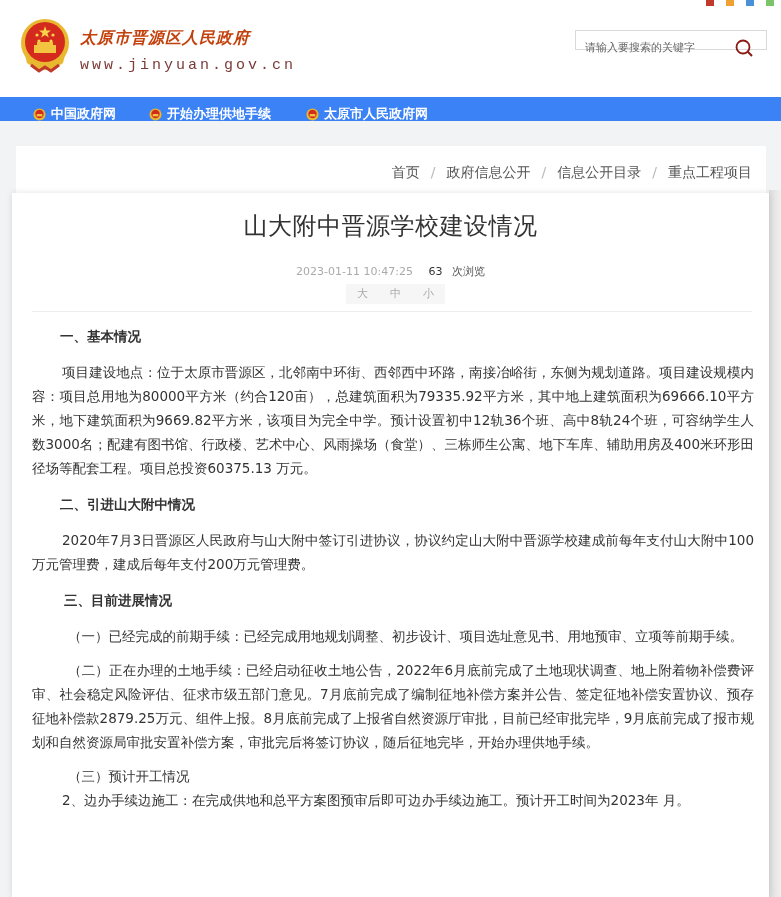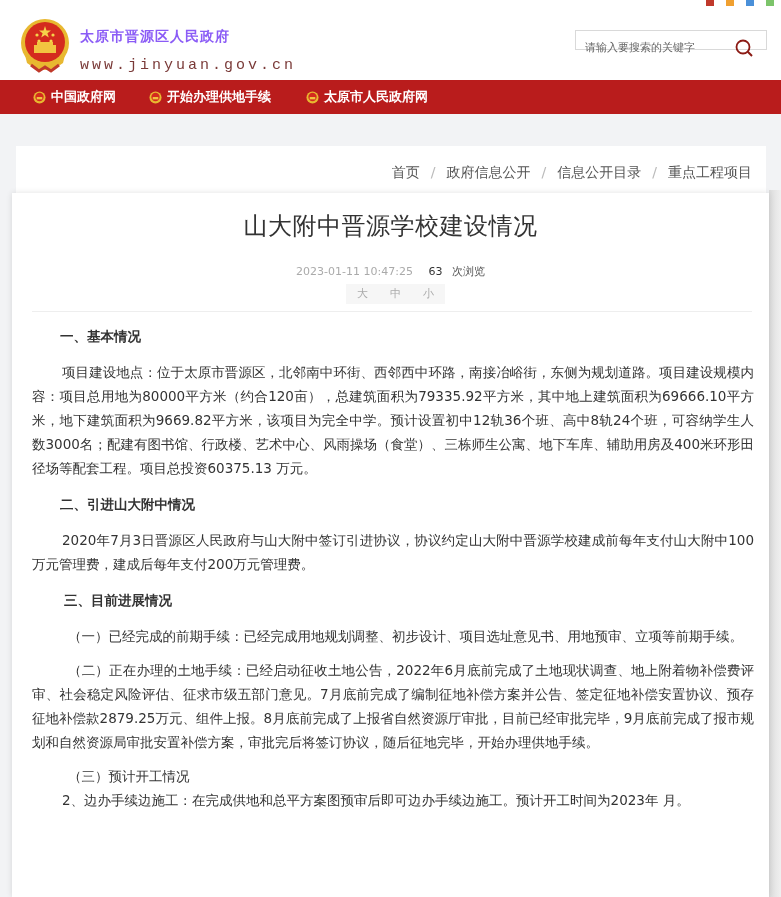--- a/index.html
+++ b/index.html
@@ -14,22 +14,23 @@
   .header {
     position: absolute; left: 0; top: 0; width: 781px; height: 97px;
     background: #ffffff;
   }
   .emblem {
     position: absolute; left: 17px; top: 17px; width: 56px; height: 58px;
   }
   .site-title {
     position: absolute; left: 80px; top: 28px;
     font-family: "DejaVu Serif", "Liberation Serif", serif;
-    font-weight: bold; font-size: 14px; color: #8b5cf6; letter-spacing: 1px;
+    font-weight: bold; font-size: 16px; color: #c2410c; letter-spacing: 1px;
     white-space: nowrap;
+    font-style: italic;
   }
   .site-url {
     position: absolute; left: 80px; top: 57px;
     font-family: "Liberation Mono", "DejaVu Sans Mono", monospace;
     font-size: 15px; color: #7a3a38; letter-spacing: 3px;
   }
   .color-dots { position: absolute; left: 706px; top: 0; display: flex; gap: 12px; }
   .color-dots span { width: 8px; height: 6px; display: block; }
   .search-box {
     position: absolute; left: 575px; top: 30px; width: 192px; height: 20px;
@@ -40,22 +41,22 @@
     border: none; outline: none; background: transparent;
     padding-left: 9px; font-size: 11px; color: #666;
     font-family: "DejaVu Sans", sans-serif;
   }
   .search-input::placeholder { color: #666; }
   .search-btn {
     position: absolute; right: 12px; top: 7px; width: 20px; height: 20px; cursor: pointer;
   }
   
   .navbar {
-    position: absolute; left: 0; top: 80px; width: 781px; height: 34px;
-    background: #b91c1c;
+    position: absolute; left: 0; top: 97px; width: 781px; height: 24px;
+    background: #3b82f6;
   }
   .nav-item {
     position: absolute; top: 0; height: 34px; display: flex; align-items: center;
     color: #fff; font-size: 13px; font-weight: bold; cursor: pointer; white-space: nowrap;
   }
   .nav-item .mini-emblem { width: 13px; height: 13px; margin-right: 5px; }
   
   .breadcrumb-card {
     position: absolute; left: 16px; top: 146px; width: 750px; height: 50px;
     background: #ffffff;

